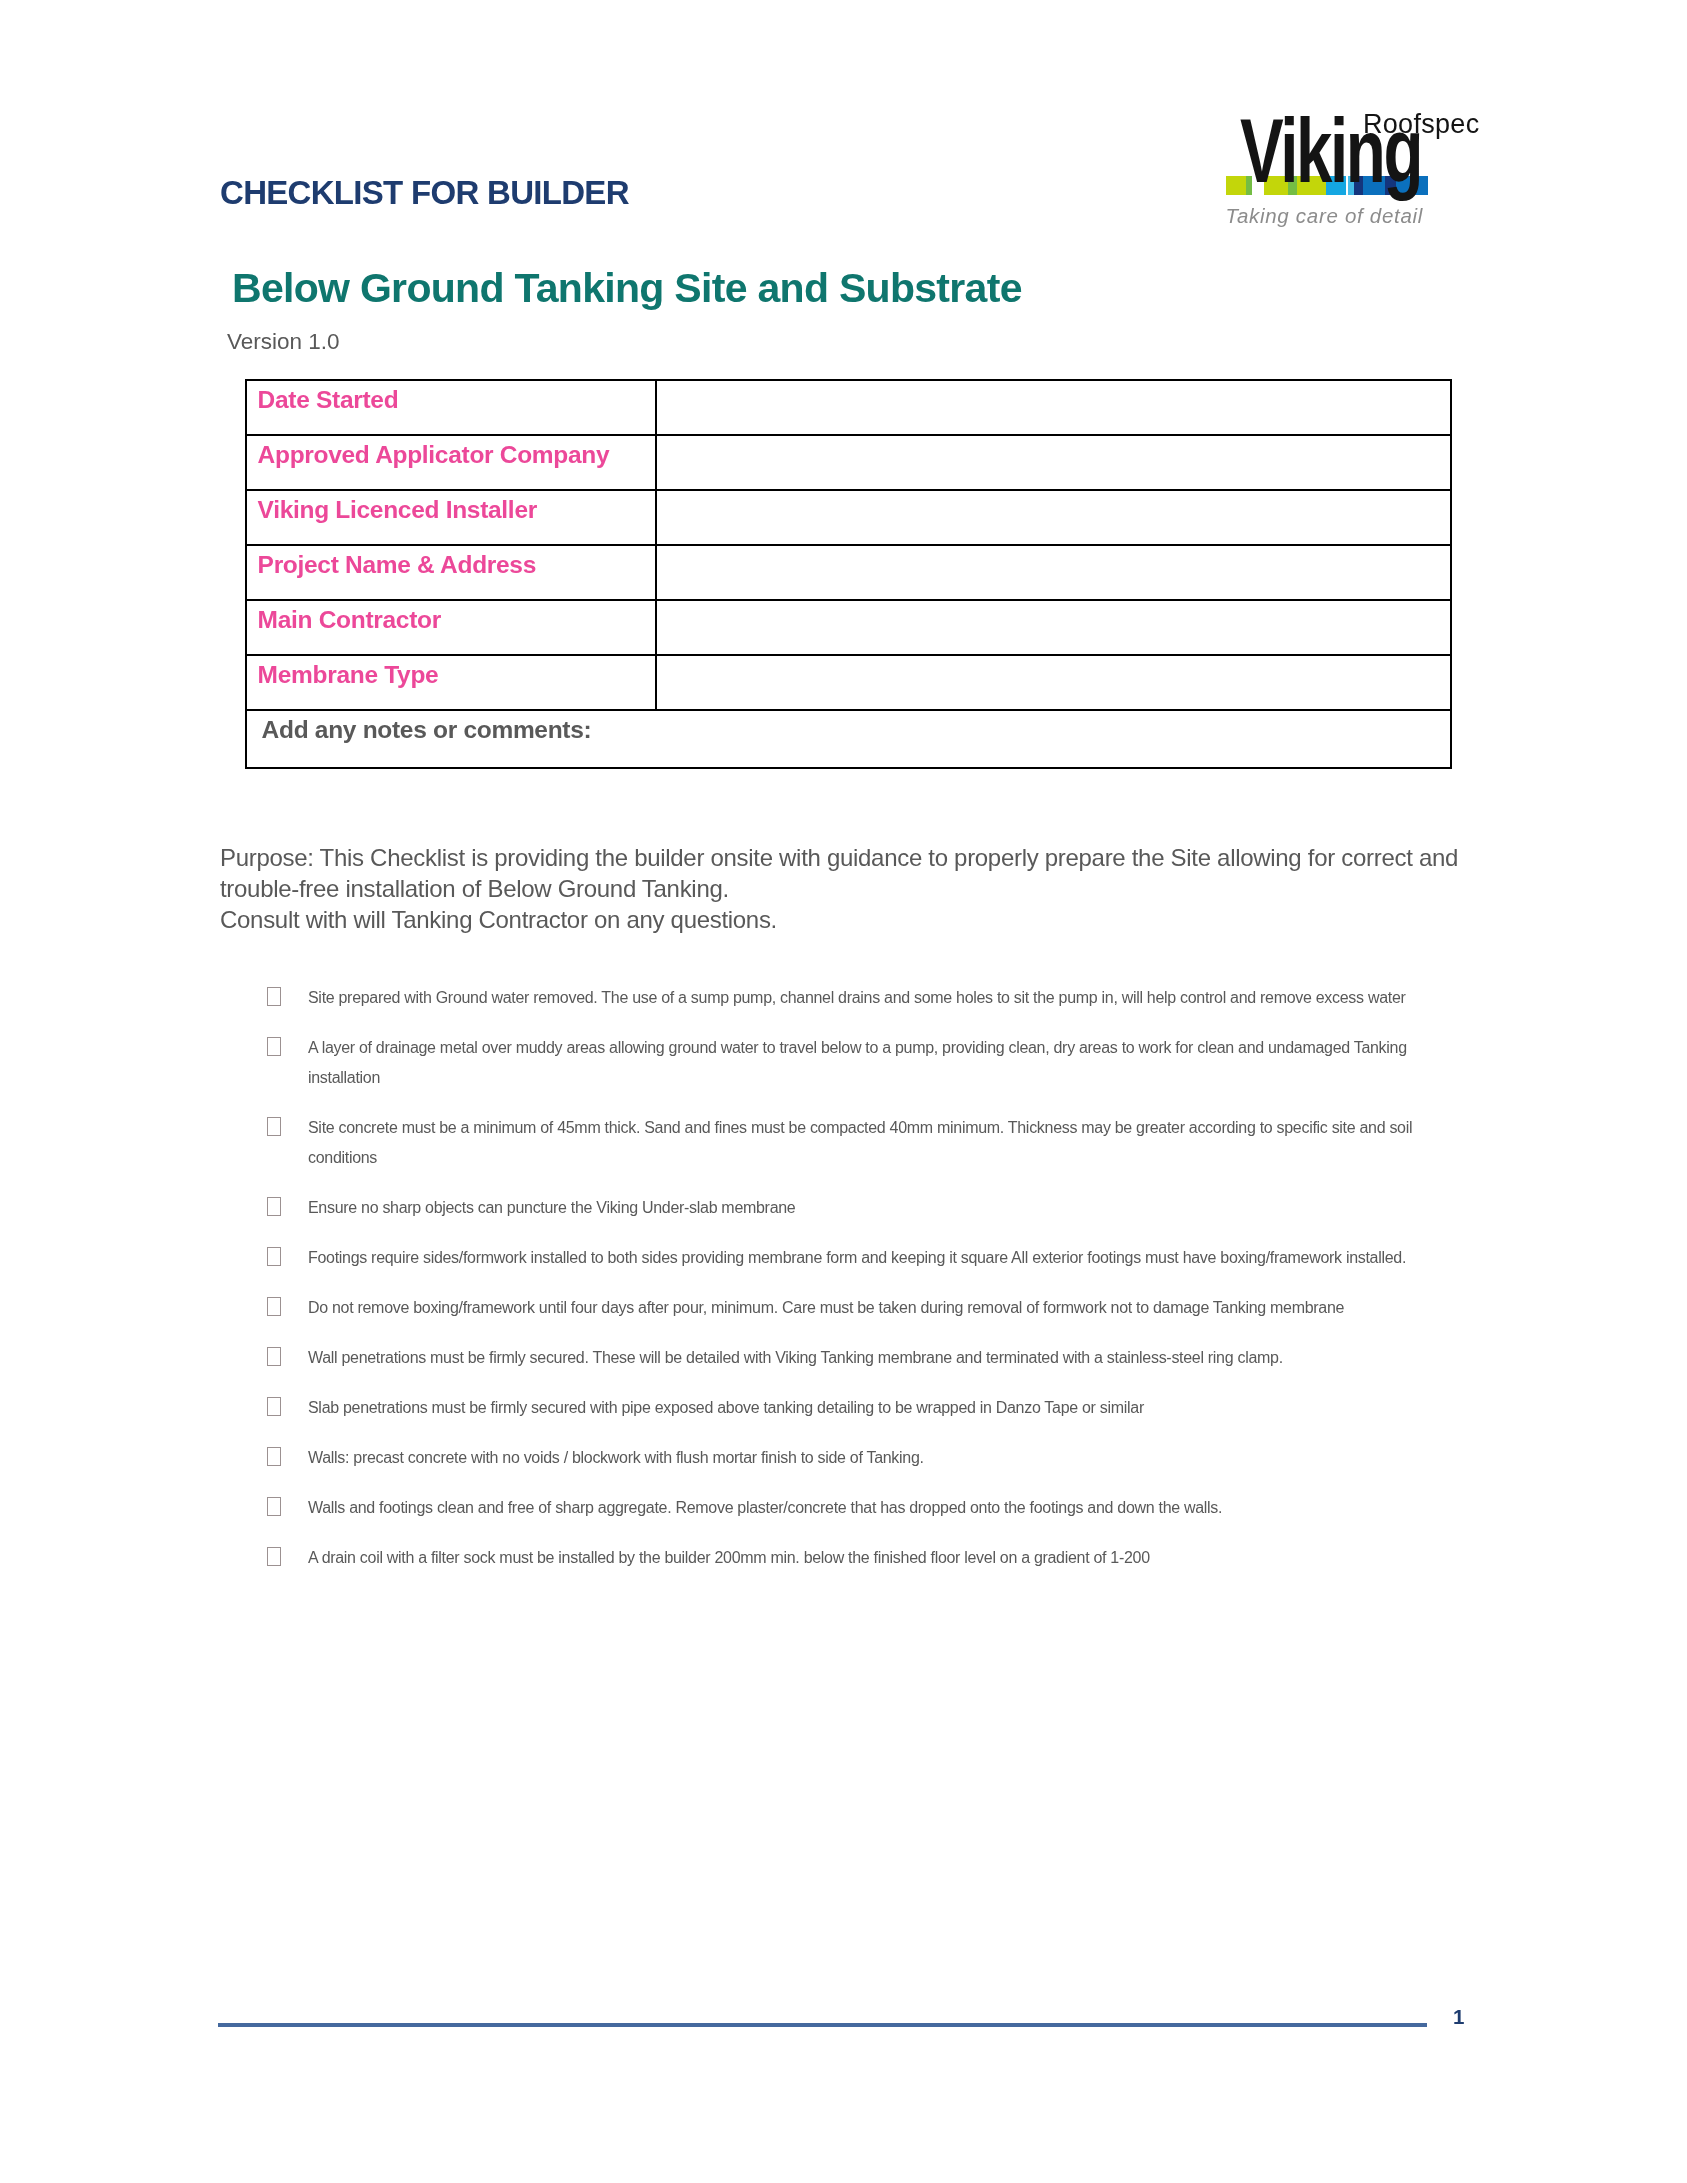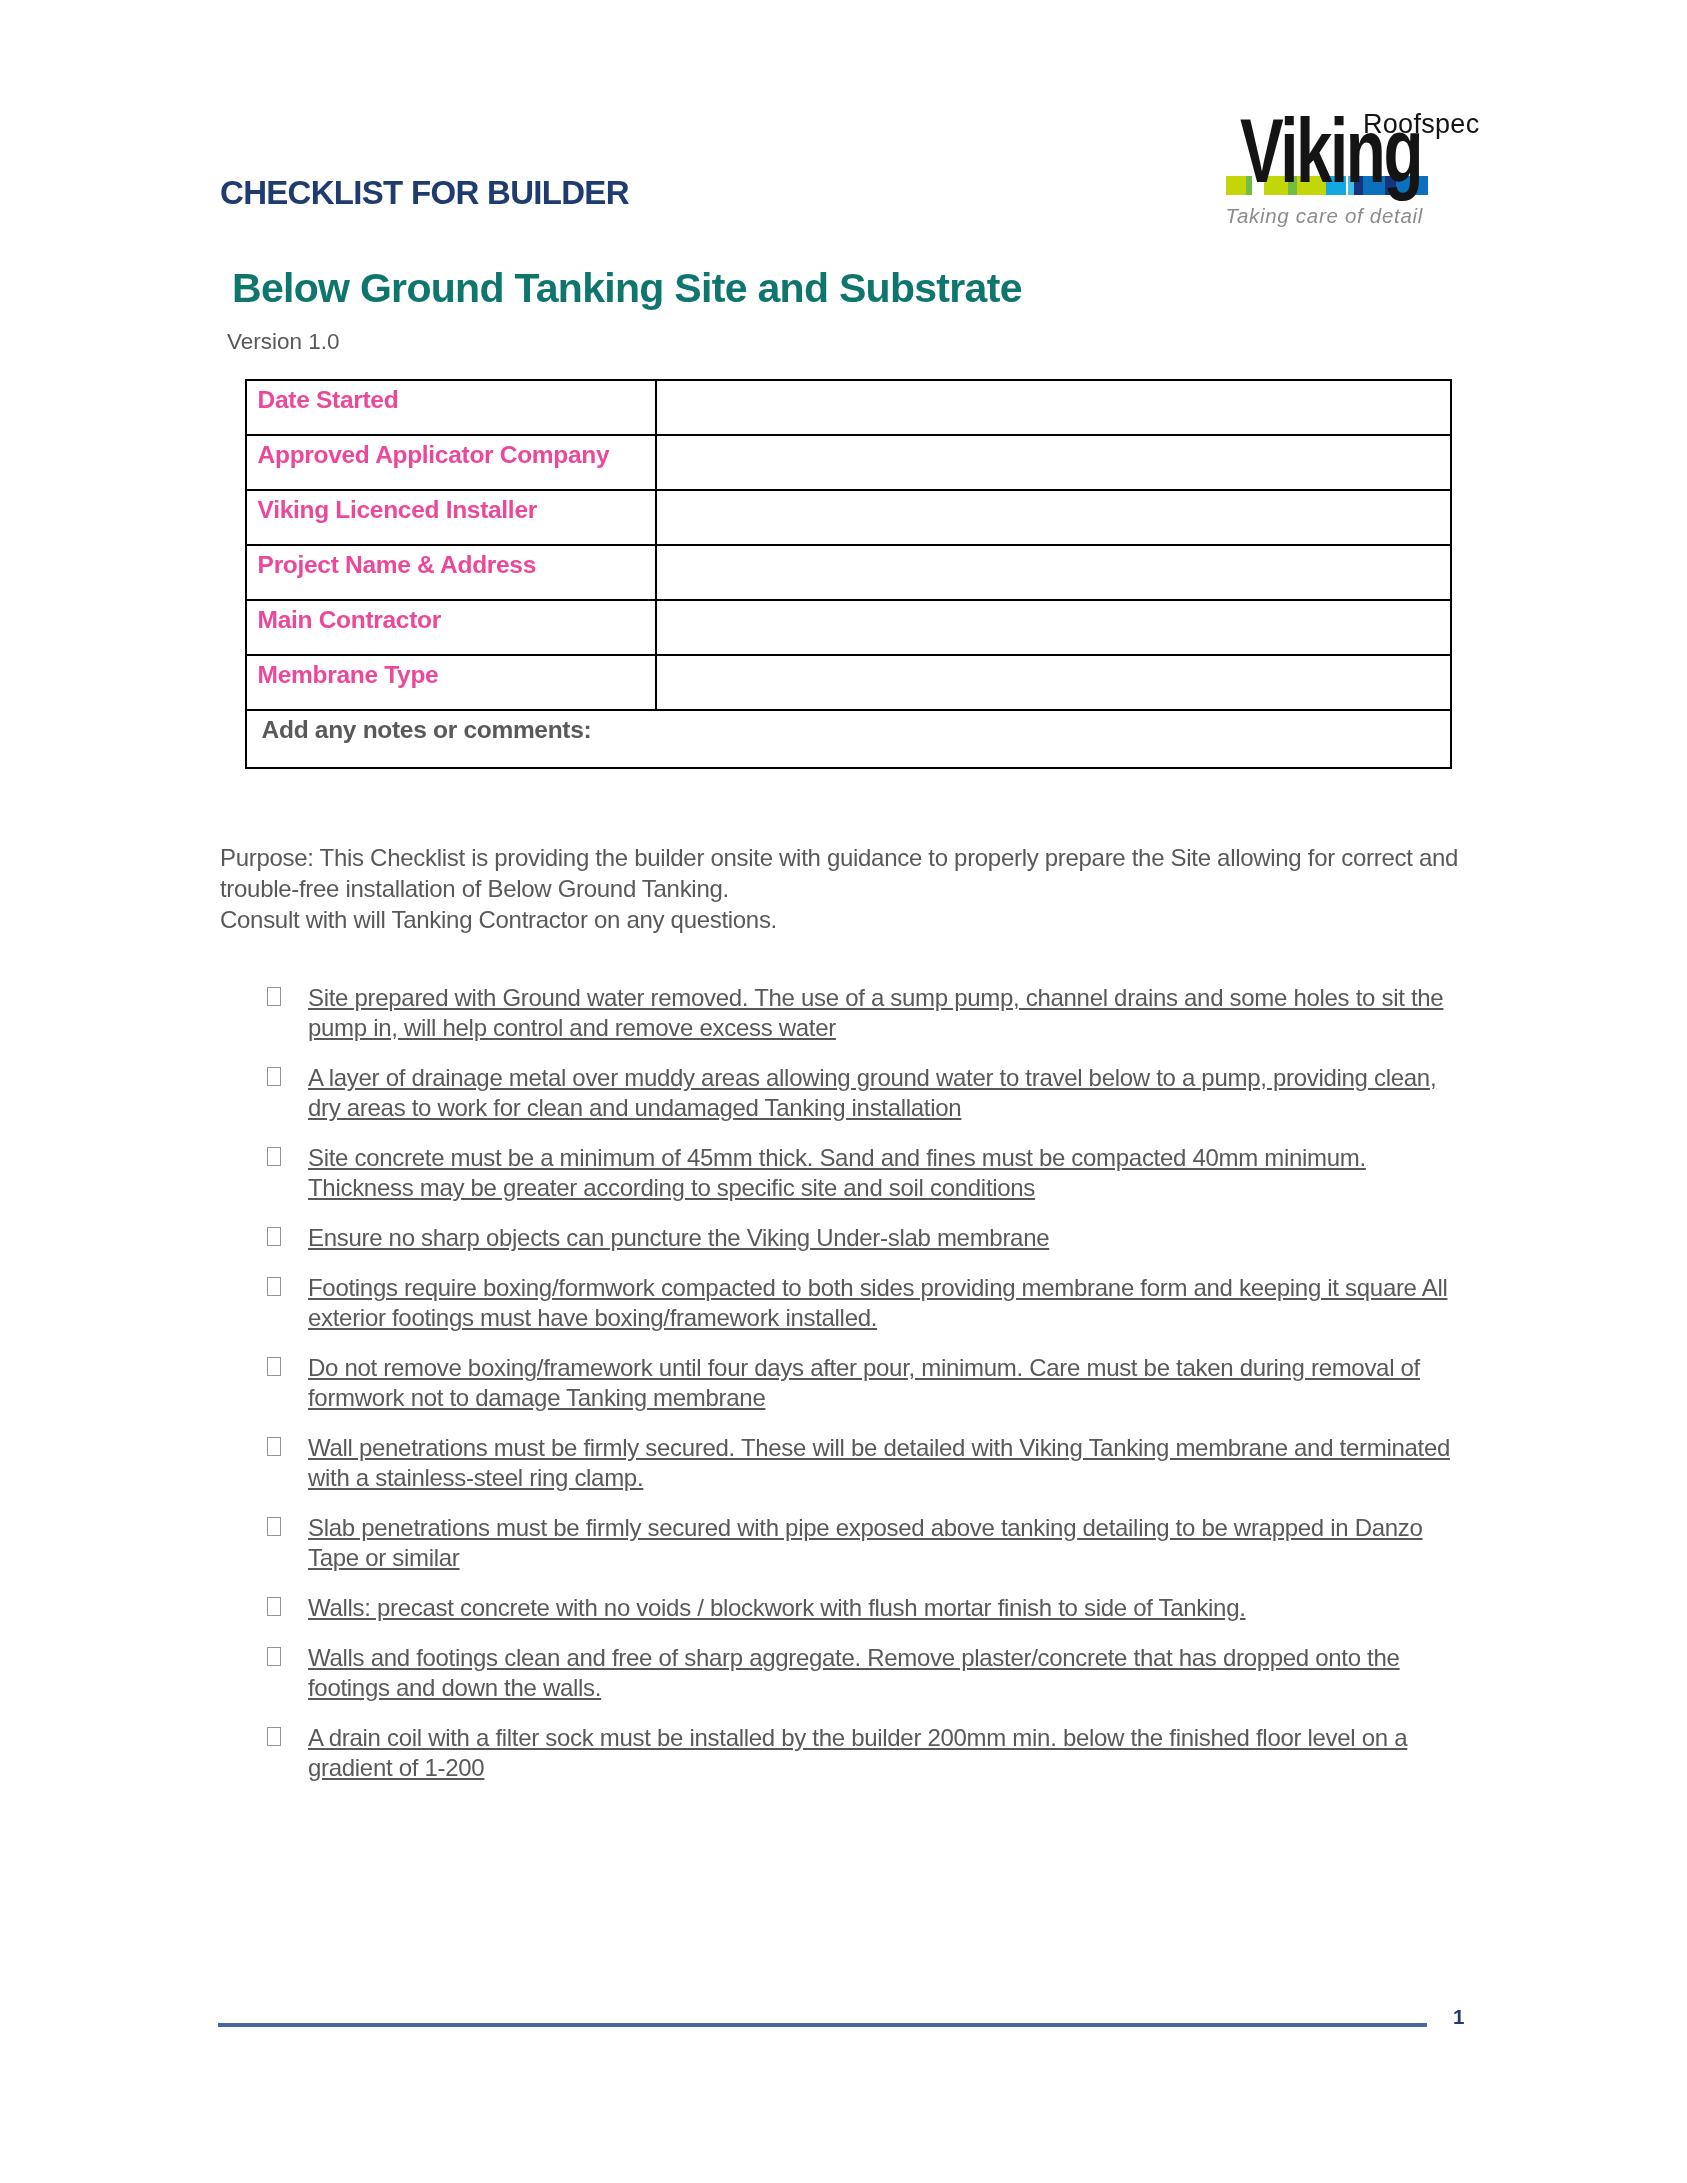--- a/index.html
+++ b/index.html
@@ -88,23 +88,22 @@
 
   
   .checklist {
     position:absolute; left:267px; top:983px; width:1184px;
     list-style:none;
   }
   .checklist li {
     position:relative;
     padding-left:41px;
     margin-bottom:20px;
-    font-size:24px; line-height:30px; color:#595959;
-    letter-spacing:-0.3px;
-    text-decoration:underline;
+    font-size:16px; line-height:30px; color:#595959;
+    letter-spacing:-0.3px;
   }
   .checkbox {
     position:absolute; left:0; top:4px;
     width:14px; height:18.5px;
     border:1.3px solid #9c9191;
     background:#ffffff;
   }
 
   
   .footer-line {
@@ -194,21 +193,21 @@
     <li>
       <span class="checkbox"></span>
       <span>Site concrete must be a minimum of 45mm thick. Sand and fines must be compacted 40mm minimum. Thickness may be greater according to specific site and soil conditions</span>
     </li>
     <li>
       <span class="checkbox"></span>
       <span>Ensure no sharp objects can puncture the Viking Under-slab membrane</span>
     </li>
     <li>
       <span class="checkbox"></span>
-      <span>Footings require boxing/formwork compacted to both sides providing membrane form and keeping it square All exterior footings must have boxing/framework installed.</span>
+      <span>Footings require sides/formwork installed to both sides providing membrane form and keeping it square All exterior footings must have boxing/framework installed.</span>
     </li>
     <li>
       <span class="checkbox"></span>
       <span>Do not remove boxing/framework until four days after pour, minimum. Care must be taken during removal of formwork not to damage Tanking membrane</span>
     </li>
     <li>
       <span class="checkbox"></span>
       <span>Wall penetrations must be firmly secured. These will be detailed with Viking Tanking membrane and terminated with a stainless-steel ring clamp.</span>
     </li>
     <li>

